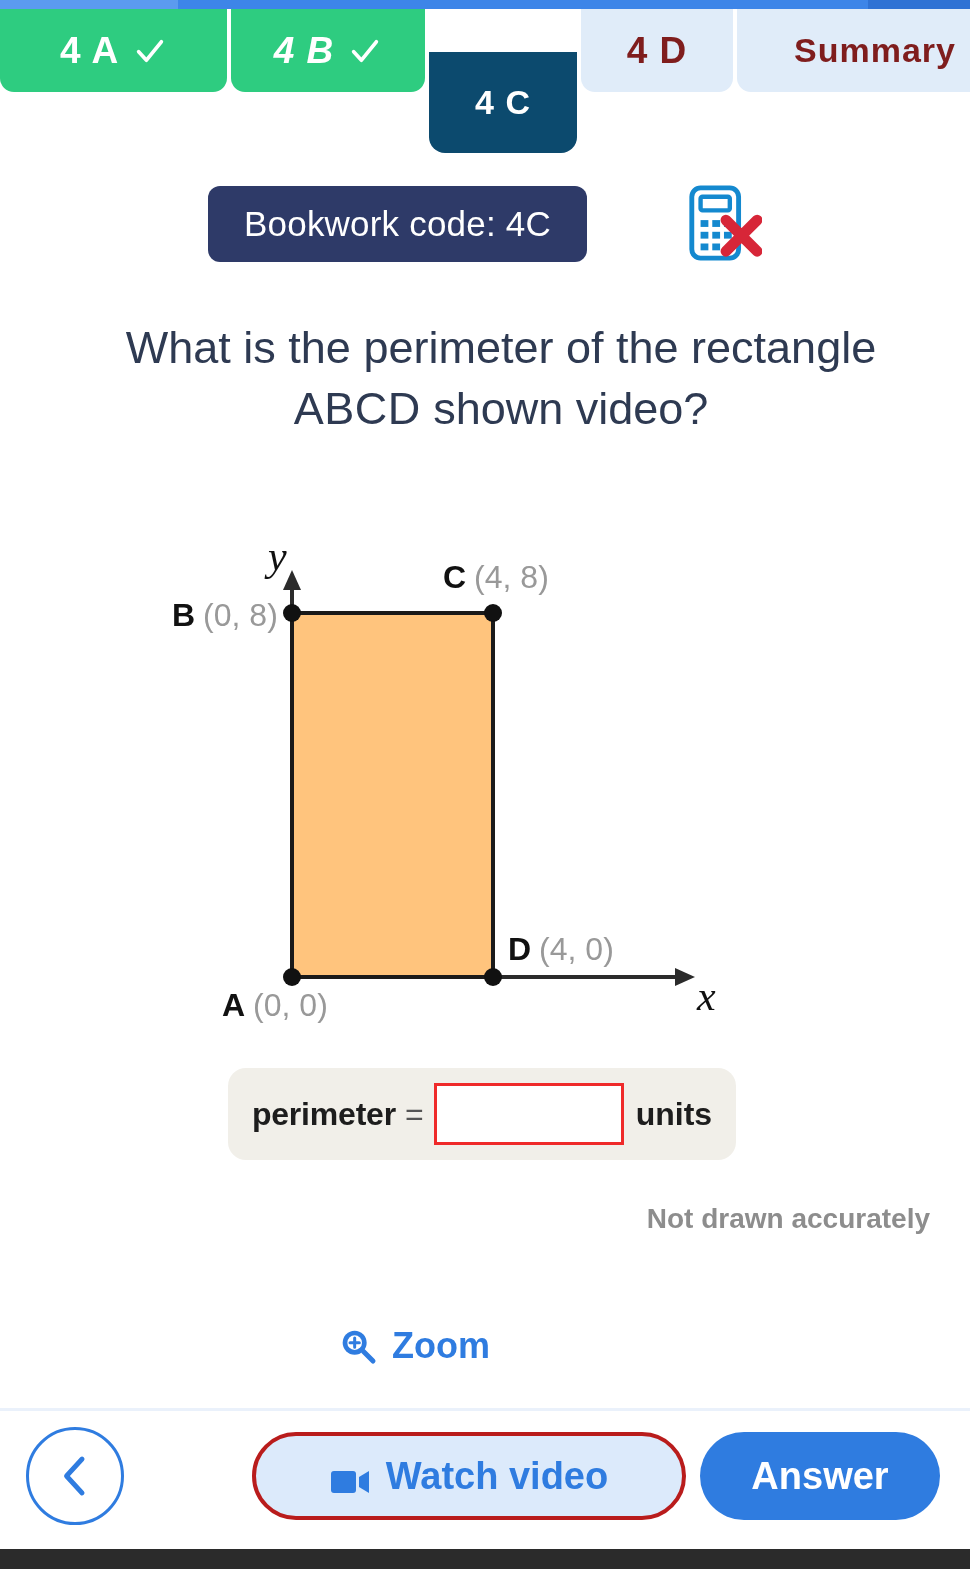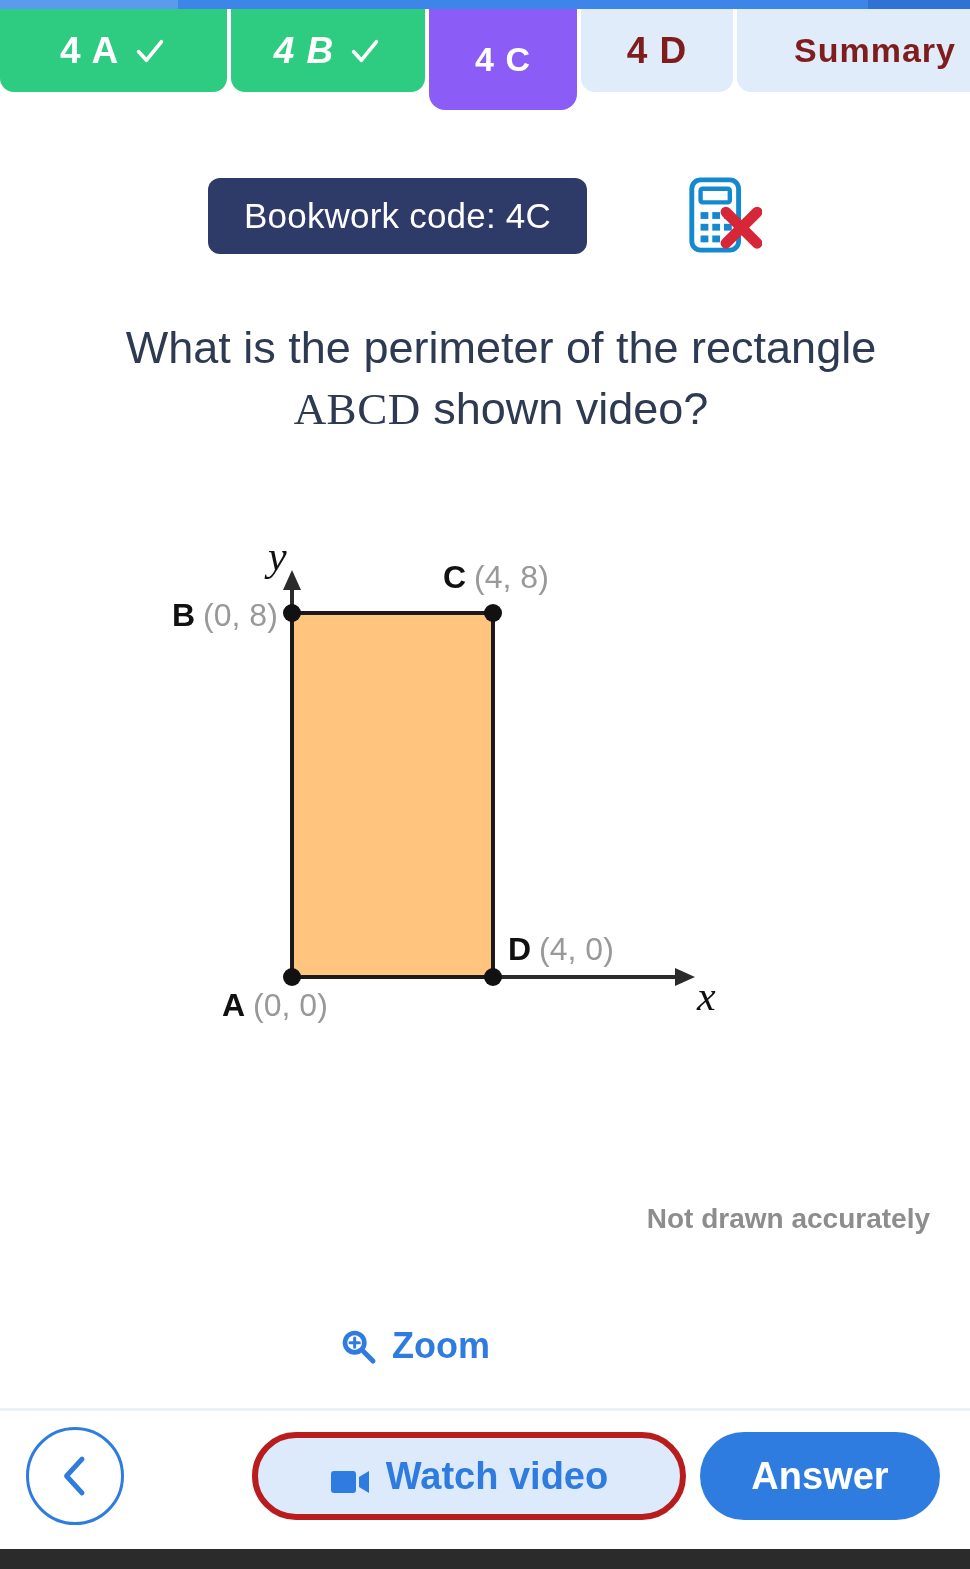--- a/index.html
+++ b/index.html
@@ -43,36 +43,37 @@
     justify-content: center;
     gap: 14px;
     font-size: 37px;
     font-weight: bold;
     letter-spacing: 1px;
     flex: none;
   }
   .tab-done { background: #2ecc80; color: #ffffff; }
   .tab-idle { background: #e0ecf9; color: #7f1d1d; }
   .tab-active {
-    background: #8b5cf6; color: #ffffff;
+    background: #0c4a6e; color: #ffffff;
     height: 101px;
     border-radius: 0 0 16px 16px;
     font-size: 34px;
+    margin-top: 43px;
   }
   .tab-4a { width: 227px; }
   .tab-4b { width: 194px; font-style: italic; }
   .tab-4c { width: 148px; }
   .tab-4d { width: 152px; }
   .tab-summary { width: 276px; font-size: 34px; }
   .check-icon { display: inline-block; width: 34px; height: 34px; }
 
   
   .bookwork-row {
     position: absolute;
-    top: 175px; left: 0;
+    top: 183px; left: 0;
     width: 970px;
     display: flex;
     align-items: center;
     justify-content: center;
     gap: 97px;
   }
   .bookwork-pill {
     background: #2e3a68;
     color: #ffffff;
     border-radius: 12px;
@@ -87,21 +88,21 @@
   .question {
     position: absolute;
     top: 318px; left: 36px;
     width: 930px;
     text-align: center;
     color: #2e3a52;
     font-size: 45px;
     line-height: 1.35;
     font-weight: 400;
   }
-  .mathvar { font-family: Liberation Serif, serif; letter-spacing: 0.5px; }
+  .mathvar { font-family: Liberation Sans, sans-serif; letter-spacing: 0.5px; }
 
   
   .diagram-wrap {
     position: absolute;
     top: 520px; left: 0;
     width: 970px; height: 540px;
   }
   .diagram-svg { display: block; }
 
   
@@ -197,21 +198,21 @@
     background: #ffffff;
     display: flex;
     align-items: center;
     justify-content: center;
   }
   .chevron-icon { width: 34px; height: 44px; display: block; }
   .watch-btn {
     position: absolute;
     left: 252px;
     width: 434px; height: 88px;
-    border: 6px solid #b91c1c;
+    border: 4px solid #b91c1c;
     border-radius: 44px;
     background: #dceafb;
     color: #2f7ce0;
     font-size: 38px;
     font-weight: bold;
     display: flex;
     align-items: center;
     justify-content: center;
     gap: 16px;
   }
@@ -339,20 +340,26 @@
       </text>
       <text x="222" y="496" font-family="Liberation Sans, sans-serif" font-size="32" fill="#999999">
         <tspan id="svg-lab-A" font-weight="bold" fill="#111111">A</tspan><tspan id="svg-co-A" dx="8">(0, 0)</tspan>
       </text>
       <text x="508" y="440" font-family="Liberation Sans, sans-serif" font-size="32" fill="#999999">
         <tspan id="svg-lab-D" font-weight="bold" fill="#111111">D</tspan><tspan id="svg-co-D" dx="8">(4, 0)</tspan>
       </text>
     </svg>
   </div>
 
+  <div class="answer-box">
+    <span class="answer-label">perimeter</span>
+    <span class="answer-eq">=</span>
+    <input class="answer-input" type="text" value="" placeholder="" style="">
+    <span class="answer-units">units</span>
+  </div>
 
   <div class="not-accurate">Not drawn accurately</div>
 
   <div class="zoom-link">
     <span class="zoom-icon">
       <svg viewBox="0 0 24 24" width="40" height="40">
         <circle cx="10" cy="10" r="7.2" fill="#2f7ce0"></circle>
         <circle cx="10" cy="10" r="4.4" fill="#ffffff"></circle>
         <path d="M10 7.2 v5.6 M7.2 10 h5.6" stroke="#2f7ce0" stroke-width="1.8" stroke-linecap="round"></path>
         <path d="M15.3 15.3 L21 21" stroke="#2f7ce0" stroke-width="3" stroke-linecap="round"></path>

